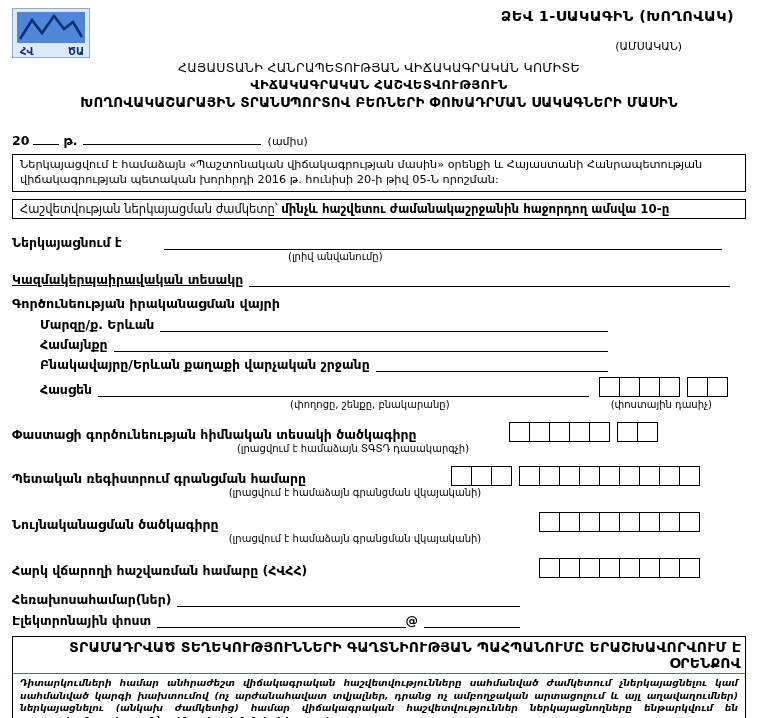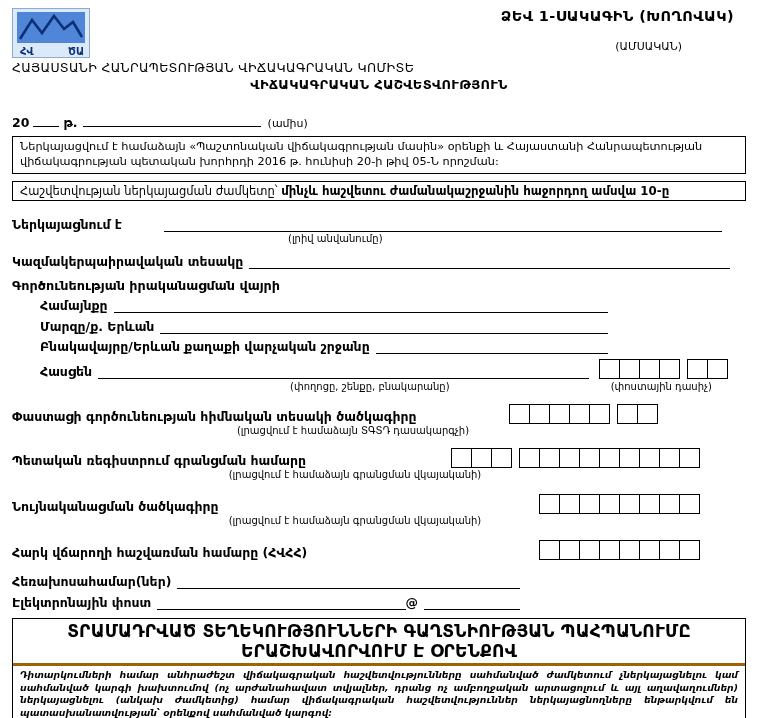--- a/index.html
+++ b/index.html
@@ -13,21 +13,21 @@
 
   
   .logo { position:absolute; left:12px; top:8px; width:75px; height:50px; }
 
   
   .hdr-right { text-align:right; padding-right:12px; }
   .form-code { font-size:14.5px; font-weight:bold; letter-spacing:.4px; }
   .monthly { font-size:11px; margin-top:16px; padding-right:52px; }
 
   
-  .c1 { text-align:left; font-size:12.5px; letter-spacing:.3px; margin-top:7px; }
+  .c1 { text-align:center; font-size:12.5px; letter-spacing:.3px; margin-top:7px; }
   .c2 { text-align:center; font-size:13px; font-weight:bold; margin-top:2px; letter-spacing:.3px; }
   .c3 { text-align:center; font-size:13.5px; font-weight:bold; margin-top:2px; letter-spacing:.2px; }
   .date-line { text-align:left; margin-top:22px; font-size:12.5px; font-weight:bold; }
   .u { display:inline-block; border-bottom:1px solid #000; height:13px; }
   .u-year { width:26px; margin:0 4px; }
   .u-month { width:178px; margin:0 7px 0 5px; }
   .month-hint { font-weight:normal; font-size:11px; }
 
   
   .lawbox { border:1px solid #000; margin-top:6px; padding:3px 7px; font-size:11.3px; line-height:1.32; }
@@ -38,42 +38,42 @@
   .row { display:flex; align-items:flex-end; font-size:12.5px; font-weight:bold; }
   .row .lbl { white-space:nowrap; }
   .fill { flex:1 1 auto; border-bottom:1px solid #000; height:15px; margin-left:6px; }
   .fill.fixed { flex:0 0 auto; }
 
   .hint { font-size:10px; font-weight:normal; }
   .hint-row { display:flex; justify-content:space-between; margin-top:1px; }
   .hint-right { text-align:center; font-size:10px; margin-top:1px; padding-right:48px; }
 
   .mt16 { margin-top:16px;gap:36px; } .mt14 { margin-top:14px; } .mt12 { margin-top:12px; }
-  .mt10 { margin-top:10px; } .mt6 { margin-top:6px; } .mt5 { margin-top:5px; }
+  .mt10 { margin-top:10px;text-decoration:underline; } .mt6 { margin-top:6px; } .mt5 { margin-top:5px; }
   .indent { margin-left:28px; }
   .pr16 { padding-right:16px; } .pr24 { padding-right:24px; } .pr138 { padding-right:138px; }
   .pr226 { padding-right:226px; }
 
   .heading { font-weight:bold; font-size:12.8px; margin-top:9px; }
 
   
   .cells { display:flex; align-items:flex-end; margin-left:10px; }
   .cells.auto { margin-left:auto; }
   .cellgroup { display:flex; }
   .cellgroup + .cellgroup { margin-left:7px; }
   .cell { display:block; width:21px; height:20px; border:1px solid #000; background:#fff; margin-left:-1px; }
   .cellgroup .cell:first-child { margin-left:0; }
   .mr-activity { margin-right:88px; }
   .mr-code { margin-right:46px; }
   .mr-postal { margin-right:2px; }
 
   
   .bottom-block { border:1px solid #000; margin-top:8px; }
-  .confidential { text-align:center; font-weight:bold; font-size:17px; letter-spacing:.2px;
-                  padding:2px 4px; border-bottom:3px solid #a16207; }
+  .confidential { text-align:right; font-weight:bold; font-size:14px; letter-spacing:.2px;
+                  padding:2px 4px; border-bottom:1px solid #a16207; }
   .footnote { font-style:italic; font-weight:bold; font-size:9.3px; line-height:1.38;
               padding:3px 7px 4px 7px; text-align:justify; }
 </style>
 </head>
 <body>
 
 <div class="page">
 
   <div class="logo">
     <svg viewBox="0 0 78 50" width="78" height="50">
@@ -85,20 +85,21 @@
     </svg>
   </div>
 
   <div class="hdr-right">
     <div class="form-code">ՁԵՎ 1-ՍԱԿԱԳԻՆ (ԽՈՂՈՎԱԿ)</div>
     <div class="monthly">(ԱՄՍԱԿԱՆ)</div>
   </div>
 
   <div class="c1">ՀԱՅԱՍՏԱՆԻ ՀԱՆՐԱՊԵՏՈՒԹՅԱՆ ՎԻՃԱԿԱԳՐԱԿԱՆ ԿՈՄԻՏԵ</div>
   <div class="c2">ՎԻՃԱԿԱԳՐԱԿԱՆ ՀԱՇՎԵՏՎՈՒԹՅՈՒՆ</div>
+  <div class="c3">ԽՈՂՈՎԱԿԱՇԱՐԱՅԻՆ  ՏՐԱՆՍՊՈՐՏՈՎ ԲԵՌՆԵՐԻ ՓՈԽԱԴՐՄԱՆ ՍԱԿԱԳՆԵՐԻ ՄԱՍԻՆ</div>
 
   <div class="date-line">
     <span>20</span><span class="u u-year"></span><span>թ.</span><span class="u u-month"></span><span class="month-hint">(ամիս)</span>
   </div>
 
   <div class="lawbox">Ներկայացվում է համաձայն «Պաշտոնական վիճակագրության մասին» օրենքի և Հայաստանի Հանրապետության վիճակագրության պետական խորհրդի 2016 թ. հունիսի 20-ի թիվ 05-Ն որոշման:</div>
 
   <div class="deadbox">
     <span>Հաշվետվության ներկայացման ժամկետը՝</span>
     <b>մինչև հաշվետու ժամանակաշրջանին հաջորդող ամսվա 10-ը</b>
@@ -112,27 +113,27 @@
     <span class="hint">(լրիվ անվանումը)</span>
   </div>
 
   <div class="row mt10 pr16">
     <span class="lbl">Կազմակերպաիրավական տեսակը</span>
     <span class="fill"></span>
   </div>
 
   <div class="heading">Գործունեության իրականացման վայրի</div>
 
+  <div class="row mt6 indent pr138">
+    <span class="lbl">Մարզը/ք. Երևան</span>
+    <span class="fill"></span>
+  </div>
+
   <div class="row mt5 indent pr138">
     <span class="lbl">Համայնքը</span>
-    <span class="fill"></span>
-  </div>
-
-  <div class="row mt6 indent pr138">
-    <span class="lbl">Մարզը/ք. Երևան</span>
     <span class="fill"></span>
   </div>
 
   <div class="row mt5 indent pr138">
     <span class="lbl">Բնակավայրը/Երևան քաղաքի վարչական շրջանը</span>
     <span class="fill"></span>
   </div>
 
   <div class="row mt5 indent" style="padding-right:16px;">
     <span class="lbl">Հասցեն</span>

